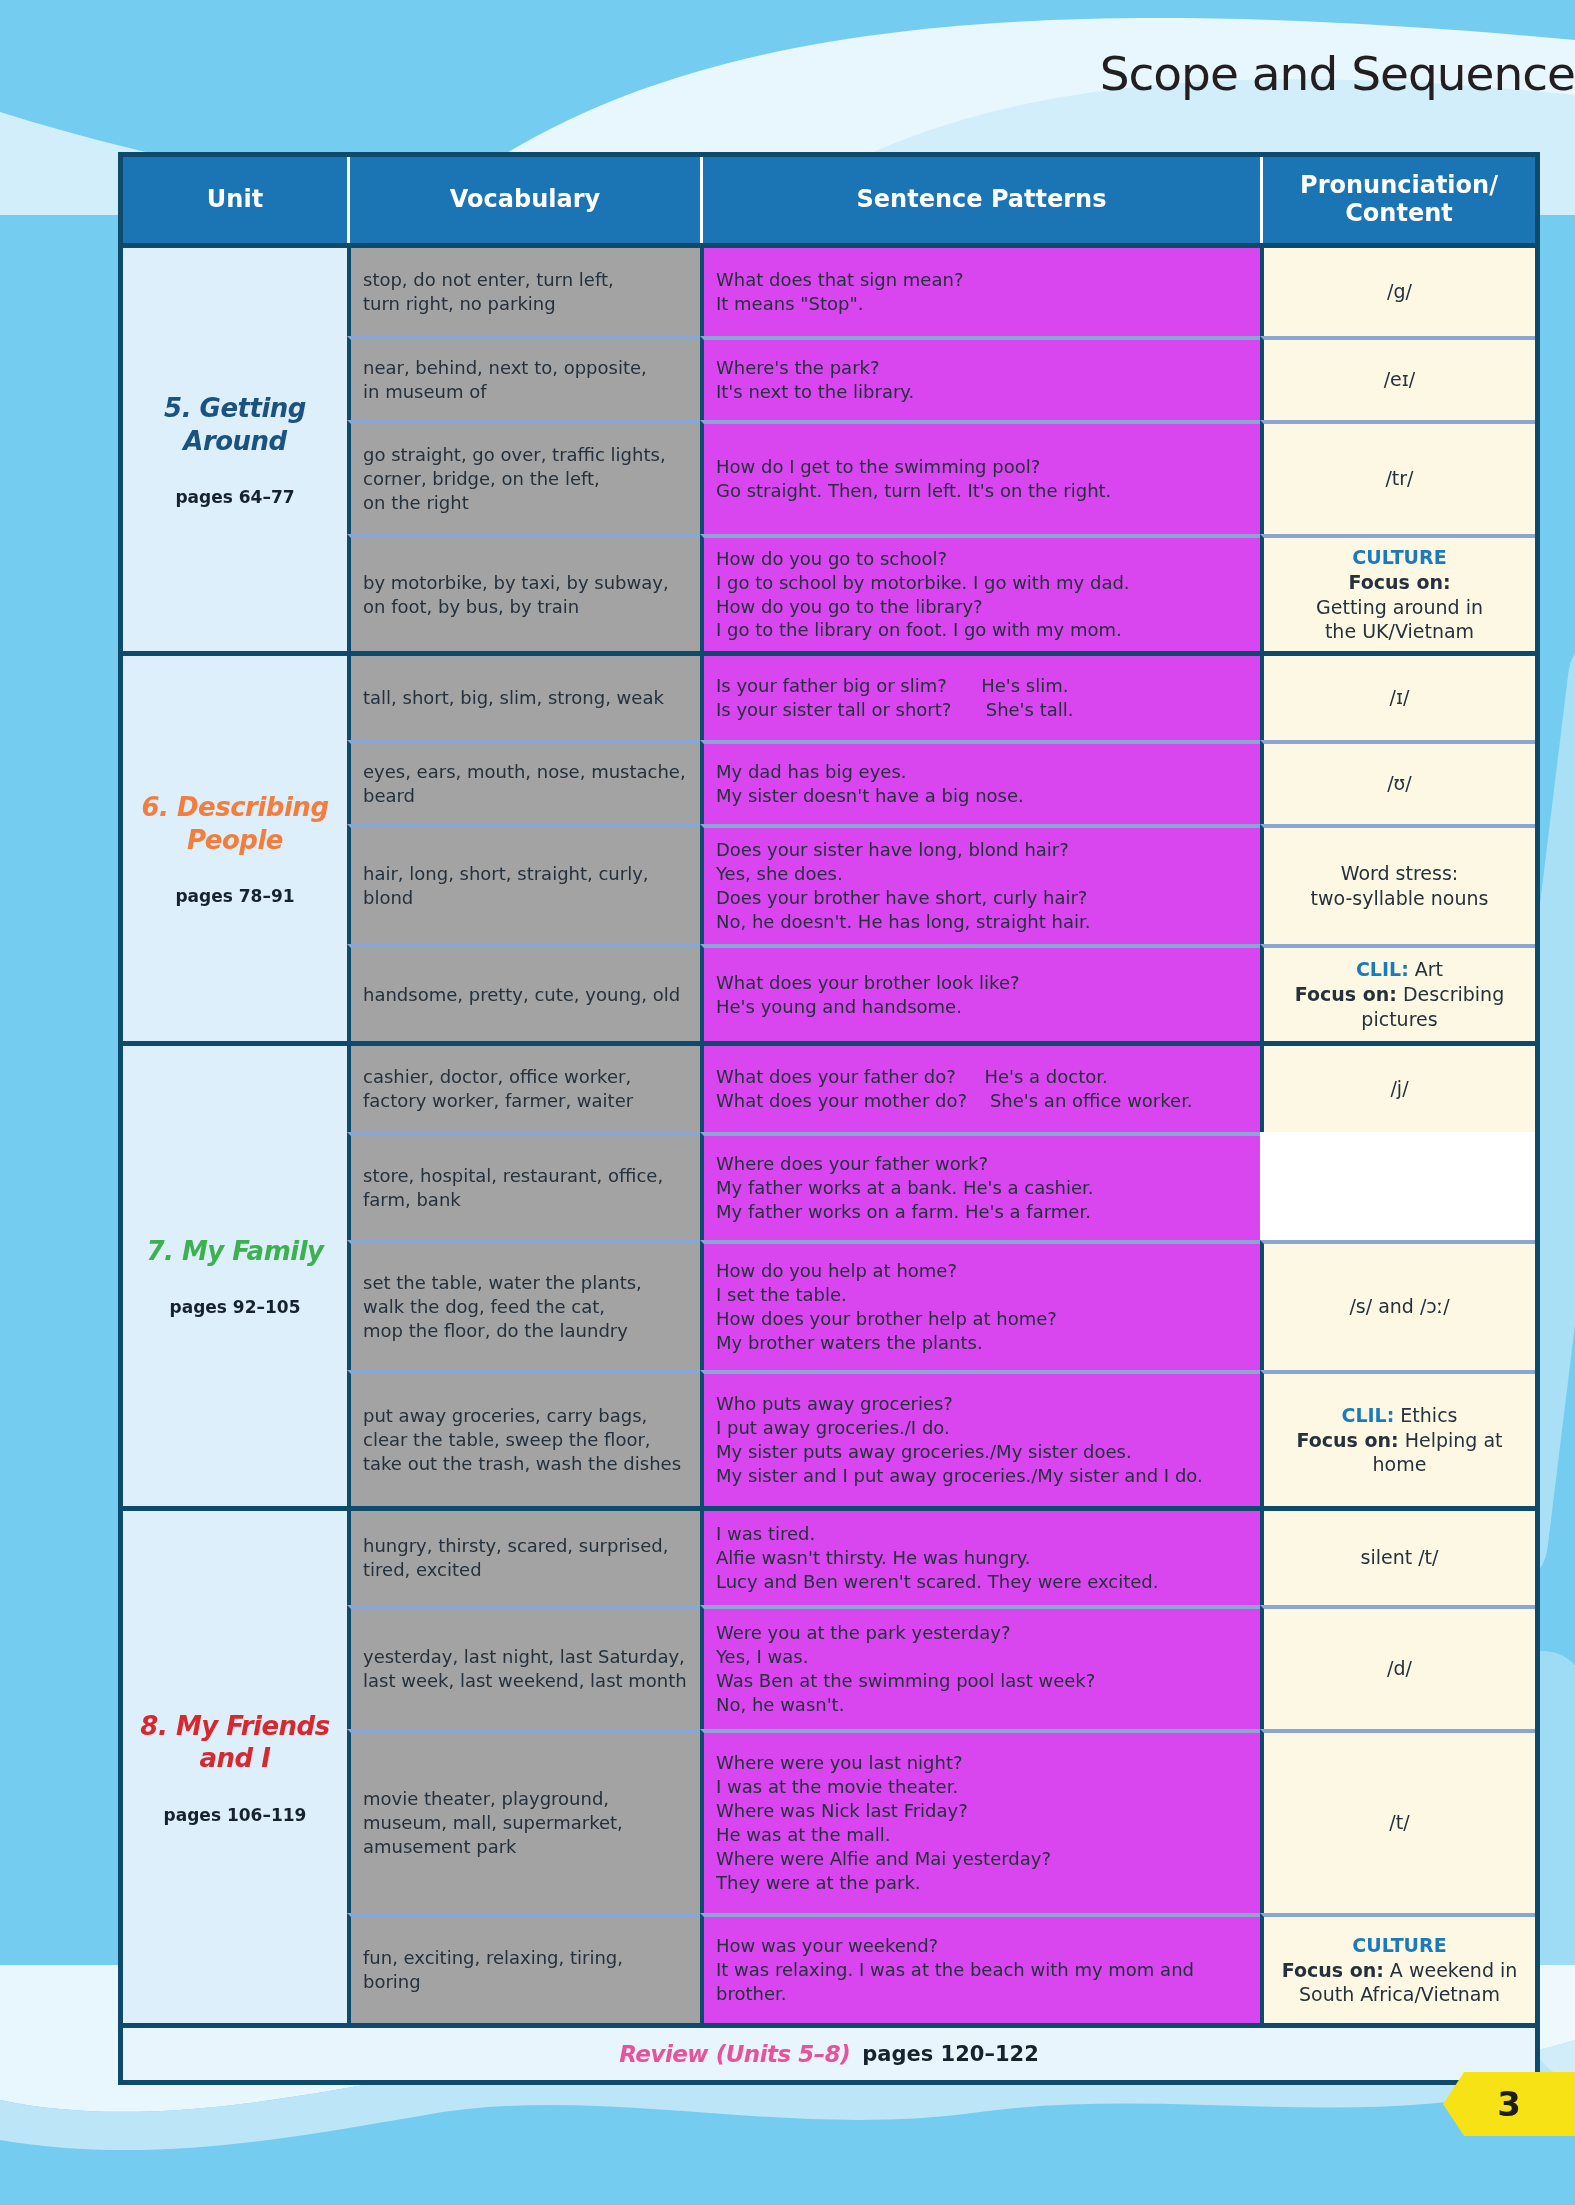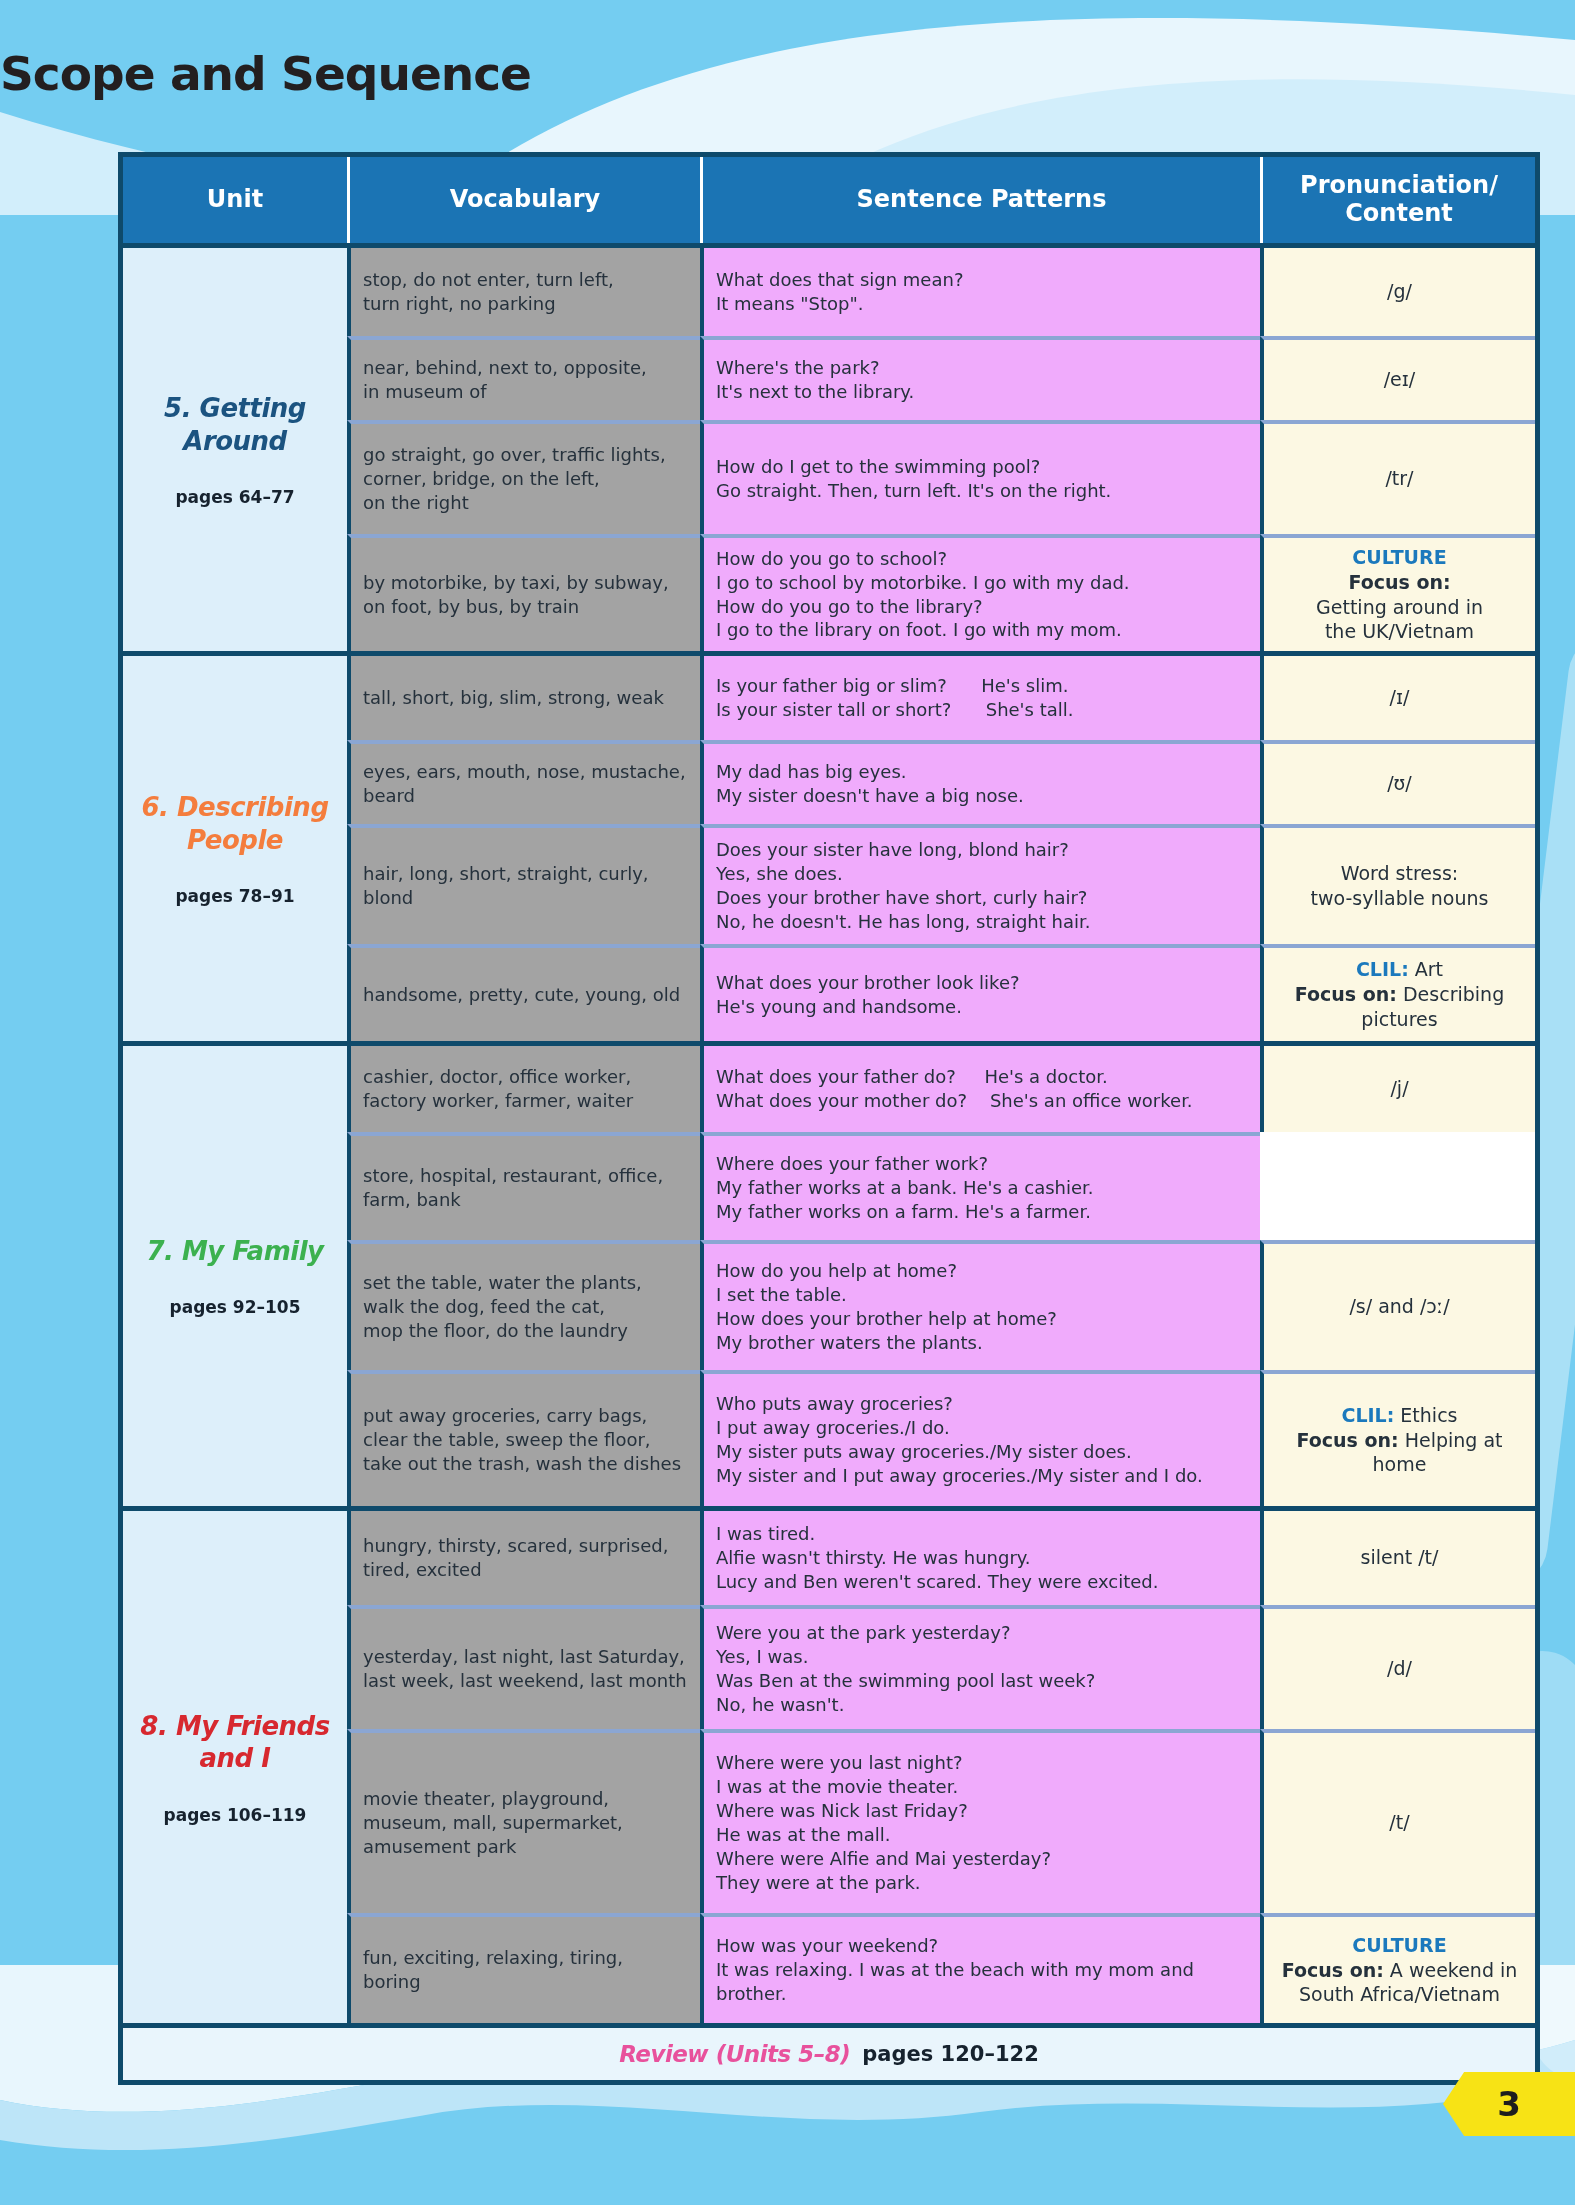--- a/index.html
+++ b/index.html
@@ -17,22 +17,22 @@
   .accent-streak{
     position:absolute;right:-26px;top:630px;width:86px;height:960px;
     background:rgba(255,255,255,.38);border-radius:48px;transform:rotate(7deg);
   }
   .accent-streak2{
     position:absolute;right:-30px;top:1650px;width:90px;height:430px;
     background:rgba(255,255,255,.30);border-radius:48px;transform:rotate(-6deg);
   }
   .page-title{
     position:absolute;top:46px;left:0;width:100%;
-    text-align:left;
-    font-size:47px;font-weight:bold;color:#231f20;
+    text-align:right;
+    font-size:47px;font-weight:normal;color:#231f20;
     letter-spacing:-1px;
   }
   
   .scope-table{
     position:absolute;left:118px;top:152px;width:1422px;
     border:5px solid #0e4a6b;
     box-sizing:border-box;
     background:#fff;
   }
   .grid-row{
@@ -63,21 +63,21 @@
   .cell{
     box-sizing:border-box;
     display:flex;align-items:center;
     font-size:18px;color:#25313c;line-height:1.33;
     padding:6px 12px;
     white-space:pre-wrap;
     border-left:4px solid #0e4a6b;
   }
   .cell.bt{border-top:4px solid #8ba6d3;}
   .vocab{background:#a3a3a3;}
-  .sent{background:#f0abfc;}
+  .sent{background:#d946ef;}
   .pron{
     background:#fcf8e3;justify-content:center;text-align:center;
     font-size:19px;flex-direction:column;
   }
   .pron-heading{line-height:1.3;}
   .pron-heading .lbl{color:#1b79bd;font-weight:bold;}
   .pron-focus{line-height:1.3;white-space:pre-wrap;}
   .pron-focus .b{font-weight:bold;}
   .review-row{
     border-top:5px solid #0e4a6b;

